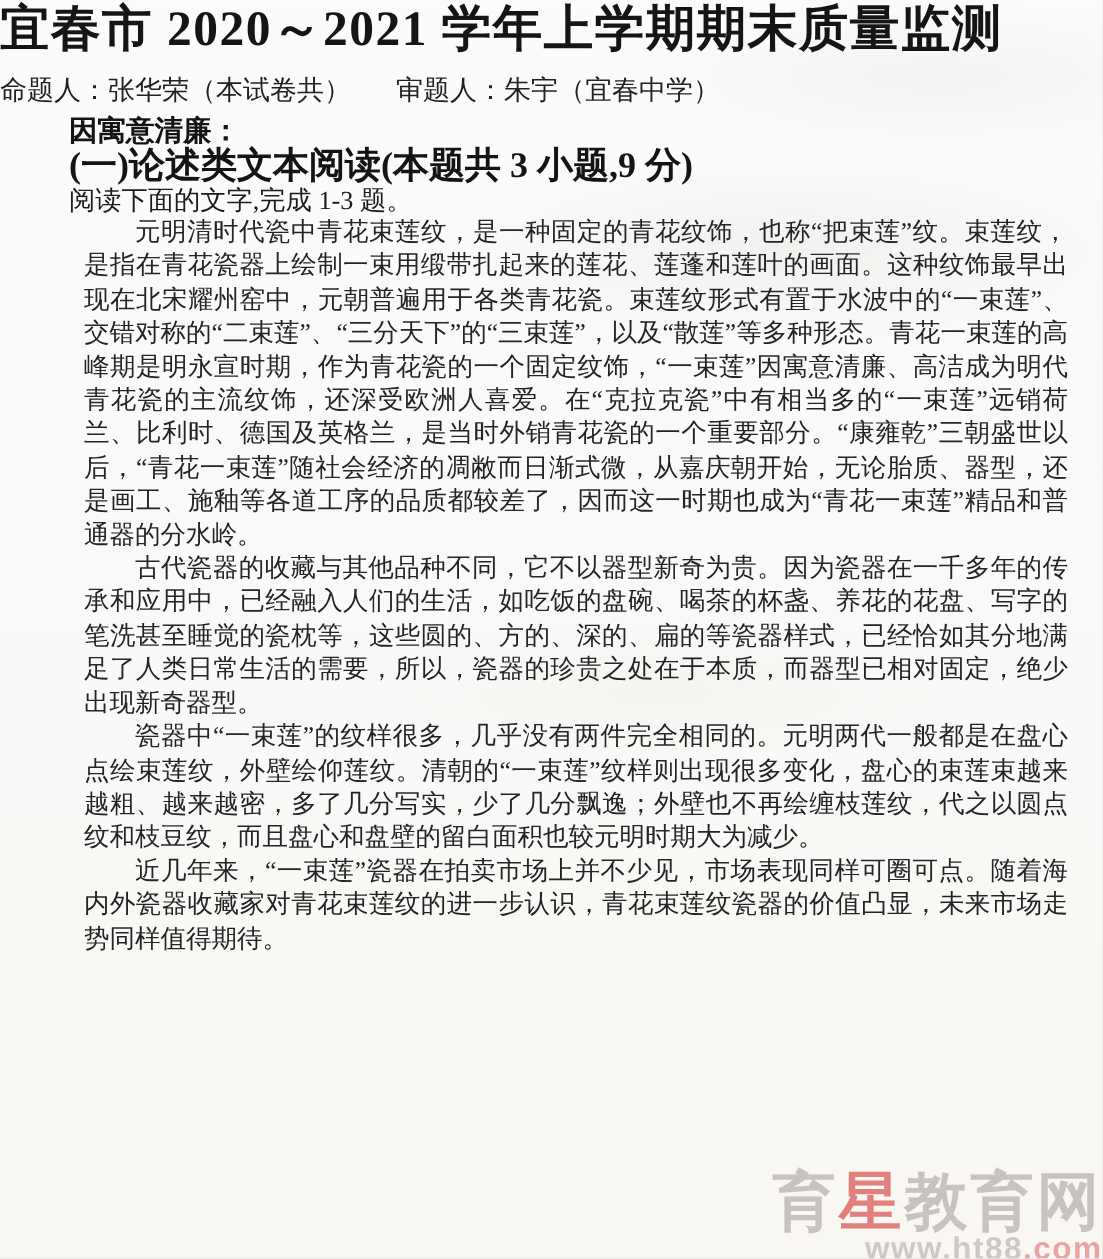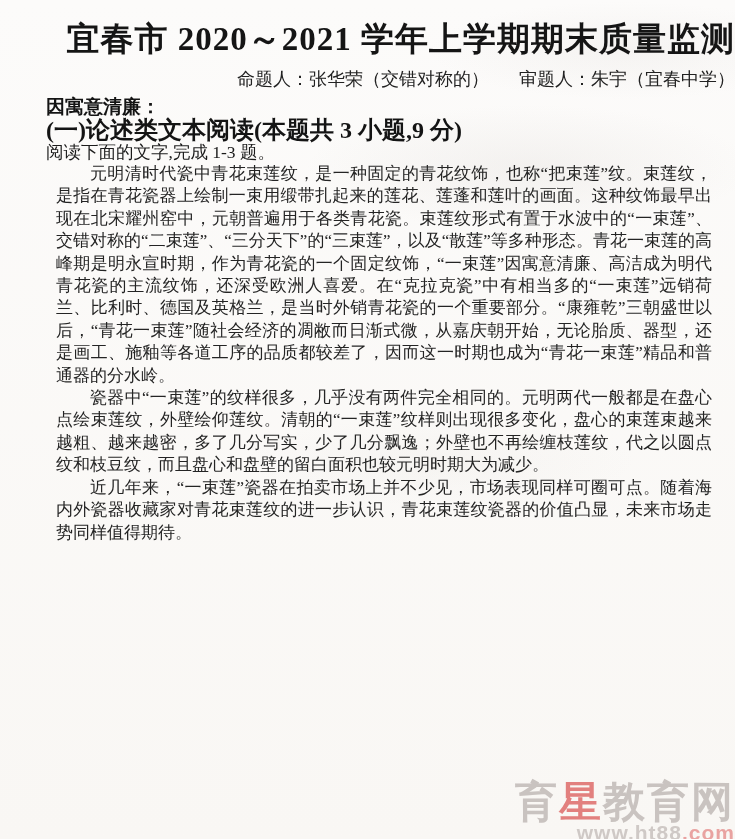--- a/index.html
+++ b/index.html
@@ -12,21 +12,21 @@
     color: #1b1b1b;
     font-family: "Liberation Serif", "DejaVu Serif", serif;
     background:
       radial-gradient(ellipse 320px 90px at 72% 20%, rgba(198,192,186,0.16), transparent 70%),
       radial-gradient(ellipse 280px 70px at 85% 6%, rgba(203,197,191,0.14), transparent 70%),
       radial-gradient(ellipse 260px 60px at 60% 55%, rgba(205,200,195,0.10), transparent 75%),
       linear-gradient(#fcfbfa, #f9f7f4);
   }
   .sheet { position: relative; z-index: 1; }
 
-  .header { text-align: right; padding-top: 19px; }
+  .header { text-align: left; }
   .title-main {
     font-size: 33px; font-weight: 700; letter-spacing: 1px;
     line-height: 40px; color: #151515;
   }
   .title-sub {
     font-size: 29px; font-weight: 700; letter-spacing: 2px;
     line-height: 34px; margin-top: 12px; color: #171717;
   }
   .authors { font-size: 18px; line-height: 22px; margin-top: 9px; color: #222; }
   .authors-gap { display: inline-block; width: 30px; }
@@ -78,33 +78,34 @@
   <div class="watermark">
     <div class="wm-name"><span>育</span><span class="wm-accent">星</span><span>教育网</span></div>
     <div class="wm-url"><span>www.ht88</span><span class="wm-accent">.com</span></div>
   </div>
 
   <div class="sheet">
 
     <div class="header">
       <div class="title-main">宜春市 2020～2021 学年上学期期末质量监测</div>
       <div class="authors">
-        <span>命题人：张华荣（交错对称的）</span><span class="authors-gap"></span><span>审题人：朱宇（宜春中学）</span>
+        <span>命题人：张华荣（本试卷共）</span><span class="authors-gap"></span><span>审题人：朱宇（宜春中学）</span>
       </div>
     </div>
 
     <div class="content">
 
       <div class="notice-heading">因寓意清廉：</div>
 
       <div class="sub-heading">(一)论述类文本阅读(本题共 3 小题,9 分)</div>
       <div class="instruction">阅读下面的文字,完成 1-3 题。</div>
 
       <div class="passage">
         <p>元明清时代瓷中青花束莲纹，是一种固定的青花纹饰，也称“把束莲”纹。束莲纹，是指在青花瓷器上绘制一束用缎带扎起来的莲花、莲蓬和莲叶的画面。这种纹饰最早出现在北宋耀州窑中，元朝普遍用于各类青花瓷。束莲纹形式有置于水波中的“一束莲”、交错对称的“二束莲”、“三分天下”的“三束莲”，以及“散莲”等多种形态。青花一束莲的高峰期是明永宣时期，作为青花瓷的一个固定纹饰，“一束莲”因寓意清廉、高洁成为明代青花瓷的主流纹饰，还深受欧洲人喜爱。在“克拉克瓷”中有相当多的“一束莲”远销荷兰、比利时、德国及英格兰，是当时外销青花瓷的一个重要部分。“康雍乾”三朝盛世以后，“青花一束莲”随社会经济的凋敝而日渐式微，从嘉庆朝开始，无论胎质、器型，还是画工、施釉等各道工序的品质都较差了，因而这一时期也成为“青花一束莲”精品和普通器的分水岭。</p>
+        <p>古代瓷器的收藏与其他品种不同，它不以器型新奇为贵。因为瓷器在一千多年的传承和应用中，已经融入人们的生活，如吃饭的盘碗、喝茶的杯盏、养花的花盘、写字的笔洗甚至睡觉的瓷枕等，这些圆的、方的、深的、扁的等瓷器样式，已经恰如其分地满足了人类日常生活的需要，所以，瓷器的珍贵之处在于本质，而器型已相对固定，绝少出现新奇器型。</p>
         <p>瓷器中“一束莲”的纹样很多，几乎没有两件完全相同的。元明两代一般都是在盘心点绘束莲纹，外壁绘仰莲纹。清朝的“一束莲”纹样则出现很多变化，盘心的束莲束越来越粗、越来越密，多了几分写实，少了几分飘逸；外壁也不再绘缠枝莲纹，代之以圆点纹和枝豆纹，而且盘心和盘壁的留白面积也较元明时期大为减少。</p>
         <p>近几年来，“一束莲”瓷器在拍卖市场上并不少见，市场表现同样可圈可点。随着海内外瓷器收藏家对青花束莲纹的进一步认识，青花束莲纹瓷器的价值凸显，未来市场走势同样值得期待。</p>
 
       </div>
 
     </div>
   </div>
 </div>
 
 </body></html>

